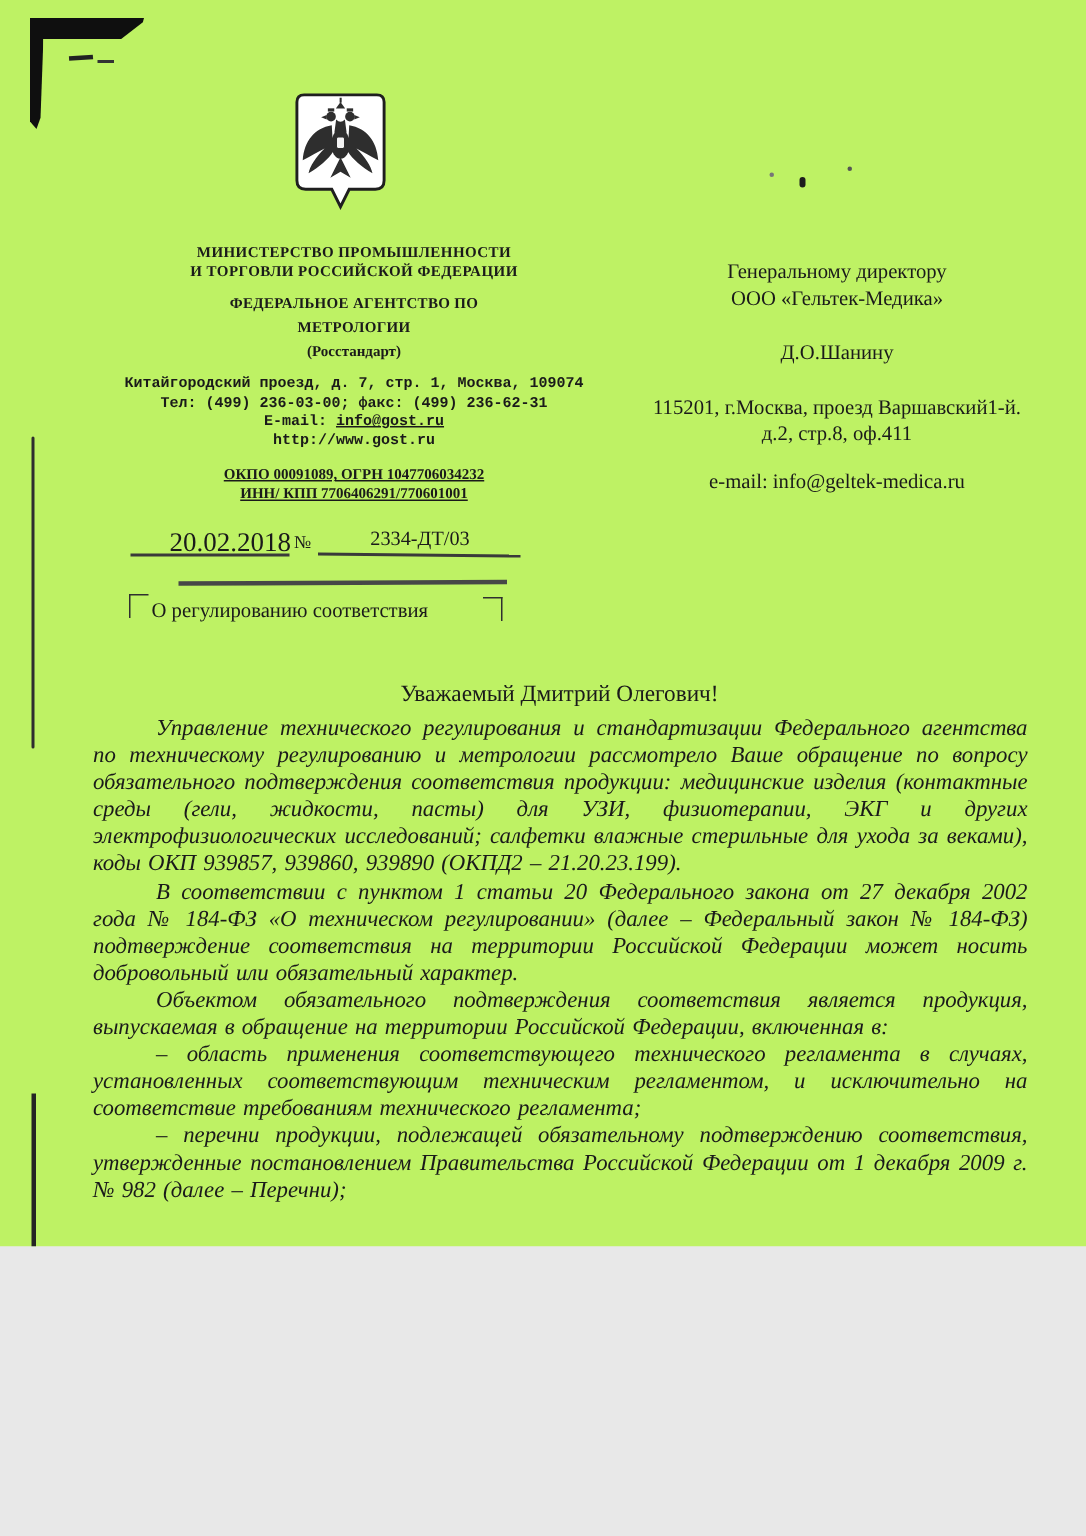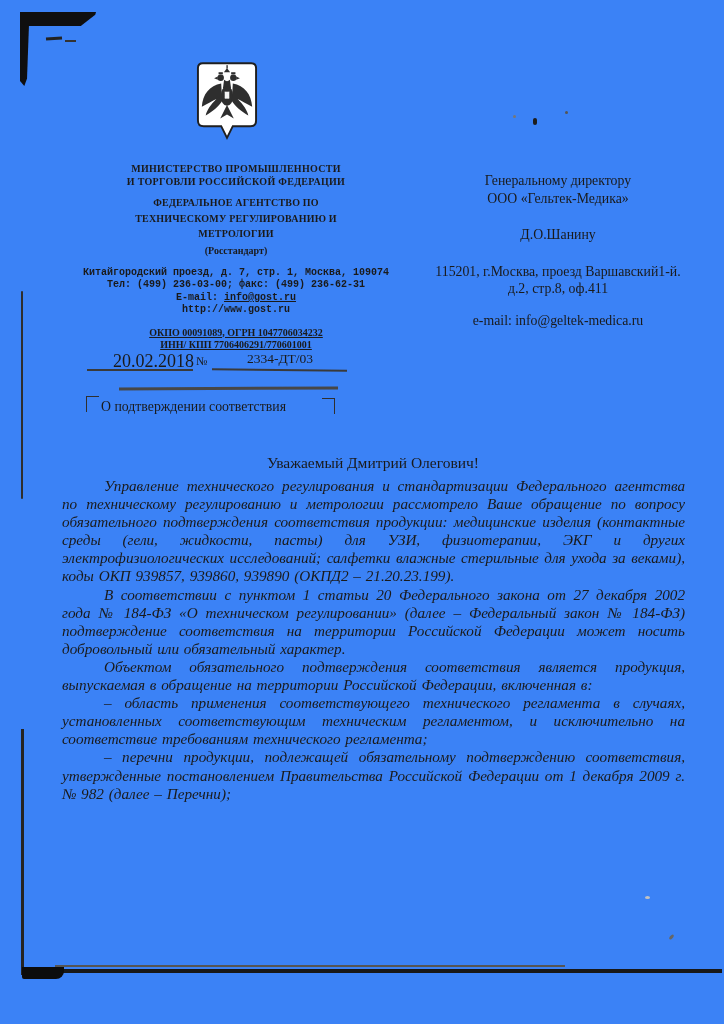--- a/index.html
+++ b/index.html
@@ -1,17 +1,17 @@
 <!DOCTYPE html>
 <html><head>
 <meta charset="utf-8">
 <style>
   html,body{margin:0;padding:0;background:#e8e8e8;}
   .page{
-    position:relative;width:724px;height:1024px;background:#3b82f6;
+    position:relative;width:724px;height:831px;background:#bef264;
     font-family:"Liberation Serif",serif;color:#1a1a1a;overflow:hidden;
   }
   
   .art{position:absolute;background:#0f0f0f;}
   .corner-hbar{left:20px;top:12px;width:76px;height:14px;
     clip-path:polygon(0 0,100% 0,99% 20%,80% 100%,0 100%);}
   .corner-vbar{left:20px;top:24px;width:9px;height:62px;
     clip-path:polygon(0 0,100% 0,78% 88%,48% 100%,0 92%);}
   .corner-dash1{left:46px;top:37px;width:16px;height:3px;transform:rotate(-4deg);background:#222;}
   .corner-dash2{left:65px;top:40px;width:11px;height:2px;background:#333;}
@@ -100,21 +100,20 @@
     <rect x="29.2" y="31" width="5.6" height="8" rx="1.2" fill="#f3f3f3" stroke="#2e2e2e" stroke-width="0.8"></rect>
   </svg>
 
   <div class="letterhead">
     <div class="lh-ministry">
       <div>МИНИСТЕРСТВО ПРОМЫШЛЕННОСТИ</div>
       <div>И ТОРГОВЛИ РОССИЙСКОЙ ФЕДЕРАЦИИ</div>
     </div>
     <div class="lh-agency">
       <div>ФЕДЕРАЛЬНОЕ АГЕНТСТВО ПО</div>
-      <div>ТЕХНИЧЕСКОМУ РЕГУЛИРОВАНИЮ И</div>
       <div>МЕТРОЛОГИИ</div>
     </div>
     <div class="lh-short">(Росстандарт)</div>
     <div class="lh-addr">
       <div>Китайгородский проезд, д. 7,  стр. 1, Москва, 109074</div>
       <div>Тел: (499) 236-03-00; факс: (499) 236-62-31</div>
       <div><span>E-mail: </span><span class="u">info@gost.ru</span></div>
       <div>http://www.gost.ru</div>
     </div>
     <div class="lh-reg">
@@ -136,21 +135,21 @@
 
   <div class="ref-date">20.02.2018</div>
   <div class="ref-no-sign">№</div>
   <div class="ref-number">2334-ДТ/03</div>
   <div class="ref-ul1"></div>
   <div class="ref-ul2"></div>
   <div class="ref-rule"></div>
 
   <div class="subj-bl"></div>
   <div class="subj-br"></div>
-  <div class="subject">О подтверждении соответствия</div>
+  <div class="subject">О регулированию соответствия</div>
 
   <div class="salutation">Уважаемый Дмитрий Олегович!</div>
   <div class="body-text">
       <p class="body-paragraph">Управление технического регулирования и стандартизации Федерального агентства по техническому регулированию и метрологии рассмотрело Ваше обращение по вопросу обязательного подтверждения соответствия продукции: медицинские изделия (контактные среды (гели, жидкости, пасты) для УЗИ, физиотерапии, ЭКГ и других электрофизиологических исследований; салфетки влажные стерильные для ухода за веками), коды ОКП 939857, 939860, 939890 (ОКПД2 – 21.20.23.199).</p>
       <p class="body-paragraph">В соответствии с пунктом 1 статьи 20 Федерального закона от 27 декабря 2002 года № 184-ФЗ «О техническом регулировании» (далее – Федеральный закон № 184-ФЗ) подтверждение соответствия на территории Российской Федерации может носить добровольный или обязательный характер.</p>
       <p class="body-paragraph">Объектом обязательного подтверждения соответствия является продукция, выпускаемая в обращение на территории Российской Федерации, включенная в:</p>
       <p class="body-paragraph">– область применения соответствующего технического регламента в случаях, установленных соответствующим техническим регламентом, и исключительно на соответствие требованиям технического регламента;</p>
       <p class="body-paragraph">– перечни продукции, подлежащей обязательному подтверждению соответствия, утвержденные постановлением Правительства Российской Федерации от 1 декабря 2009 г. № 982 (далее – Перечни);</p>
     </div>
 

